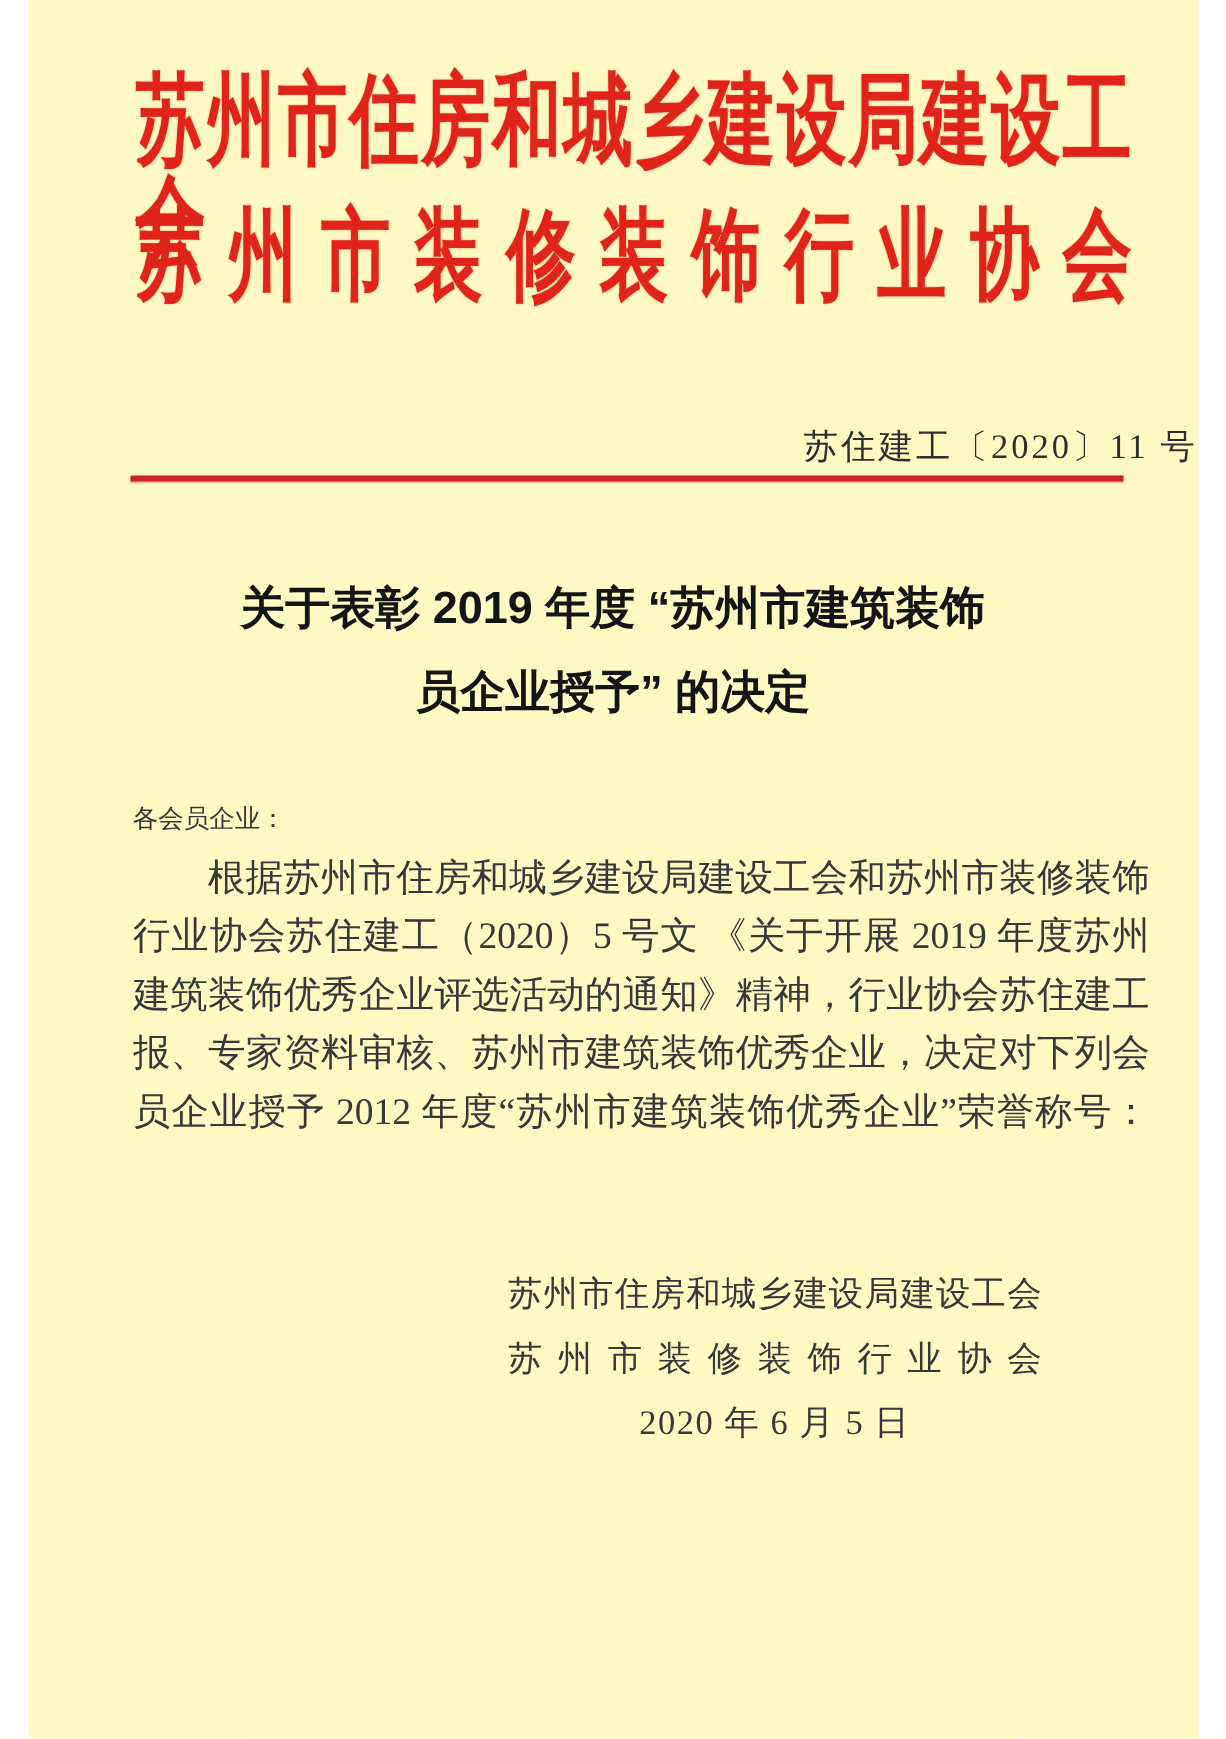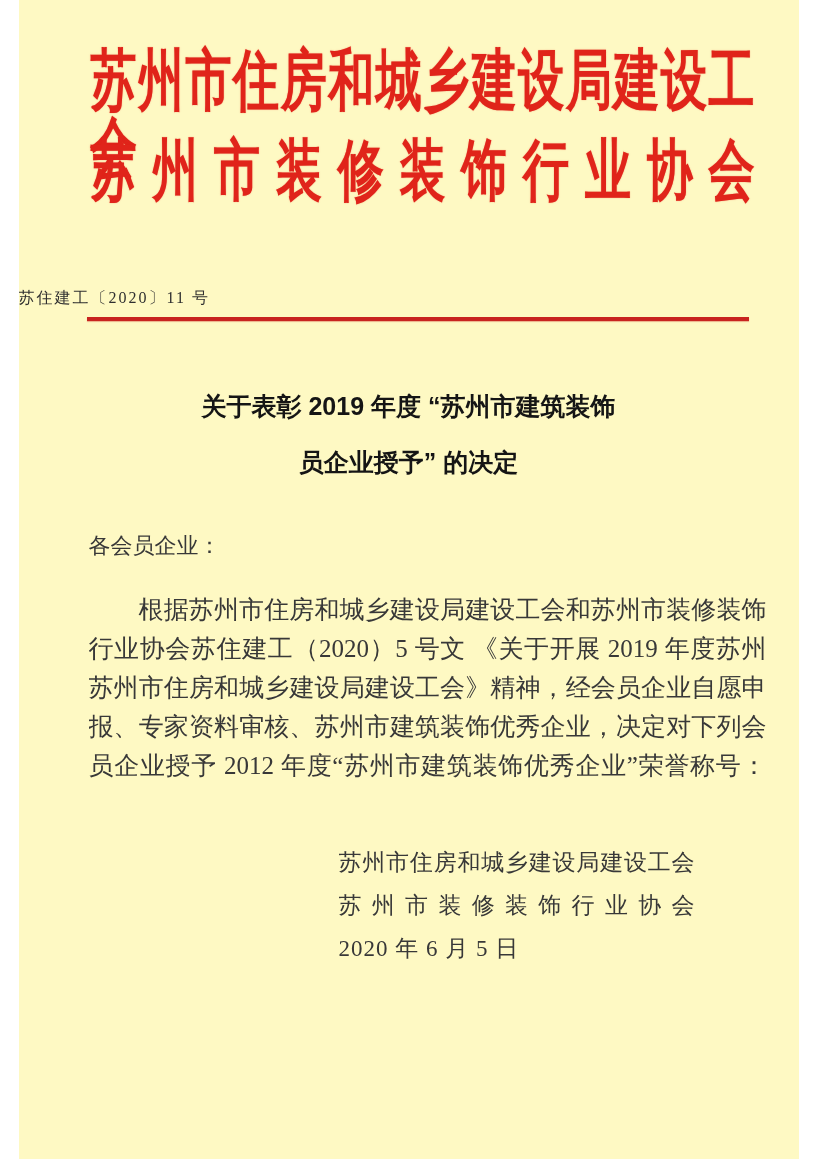--- a/index.html
+++ b/index.html
@@ -28,65 +28,65 @@
     transform:scale(1.0,1.45);
     transform-origin:top center;
     text-shadow:0 0 1px rgba(224,36,26,.55);
     white-space:normal;
   }
   .header-line1{top:46px;}
   .header-line2{top:136px;}
   
   .doc-number{
     position:absolute;top:284px;left:0;width:100%;
-    text-align:left;
-    font-size:16px;line-height:28px;
+    text-align:right;
+    font-size:23px;line-height:28px;
     letter-spacing:2px;
     color:#2f2f2f;
   }
   
   .red-line{
     position:absolute;top:317px;left:68px;
     width:662px;height:4px;
     background:var(--line-red);
     box-shadow:0 1px 1px rgba(200,36,31,.35);
   }
   
   .title{
     position:absolute;top:378px;left:0;width:100%;
     text-align:center;
     font-family:"Liberation Sans","DejaVu Sans",sans-serif;
     font-weight:bold;
-    font-size:25px;line-height:56px;
+    font-size:30px;line-height:56px;
     color:var(--title-ink);
   }
   
   .salutation{
     position:absolute;top:528px;left:70px;
-    font-size:22px;line-height:36px;
+    font-size:17px;line-height:36px;
     color:var(--body-ink);
   }
   .paragraph{
     position:absolute;top:566px;left:70px;width:678px;
     font-size:25px;color:var(--body-ink);
   }
   .para-line{
     height:39px;line-height:39px;
     text-align:justify;text-align-last:justify;
     overflow:hidden;
   }
-  .para-line.indent{text-indent:50px;margin-top:24px;}
+  .para-line.indent{text-indent:50px;}
   
   .signature{
     position:absolute;top:841px;left:320px;width:356px;
     font-size:23px;line-height:43px;
     color:var(--body-ink);
   }
   .sig-line{text-align:justify;text-align-last:justify;height:43px;overflow:hidden;}
-  .sig-date{text-align:left;height:43px;letter-spacing:1px;font-family:Liberation Serif, serif;}
+  .sig-date{text-align:center;height:43px;letter-spacing:1px;font-family:Liberation Serif, serif;}
 </style>
 </head>
 <body>
 
 <div class="page">
 
   <div class="header-line header-line1">苏州市住房和城乡建设局建设工会</div>
 
   <div class="header-line header-line2">苏州市装修装饰行业协会</div>
 
@@ -97,21 +97,21 @@
   <div class="title">
     <div>关于表彰 2019 年度 “苏州市建筑装饰</div>
     <div>员企业授予” 的决定</div>
   </div>
 
   <div class="salutation">各会员企业：</div>
 
   <div class="paragraph">
     <div class="para-line indent">根据苏州市住房和城乡建设局建设工会和苏州市装修装饰</div>
     <div class="para-line">行业协会苏住建工（2020）5 号文 《关于开展 2019 年度苏州市</div>
-    <div class="para-line">苏州市住房和城乡建设局建设工会》精神，经会员企业自愿申</div>
+    <div class="para-line">建筑装饰优秀企业评选活动的通知》精神，行业协会苏住建工</div>
     <div class="para-line">报、专家资料审核、苏州市建筑装饰优秀企业，决定对下列会</div>
     <div class="para-line">员企业授予 2012 年度“苏州市建筑装饰优秀企业”荣誉称号：</div>
   </div>
 
   <div class="signature">
     <div class="sig-line">苏州市住房和城乡建设局建设工会</div>
     <div class="sig-line">苏州市装修装饰行业协会</div>
     <div class="sig-date">2020 年 6 月 5 日</div>
   </div>
 

